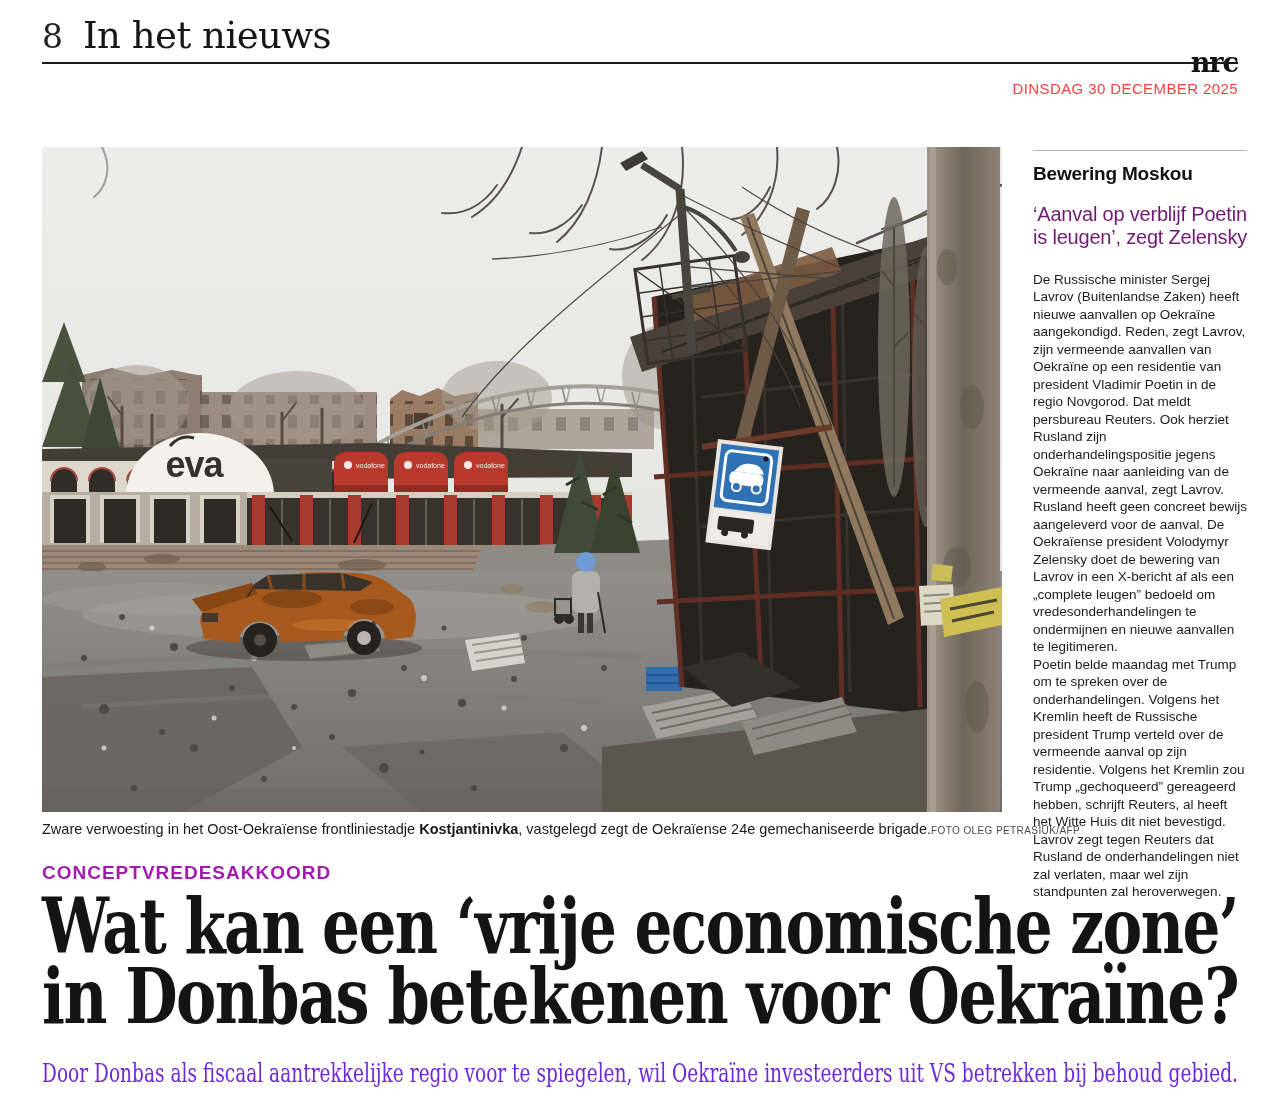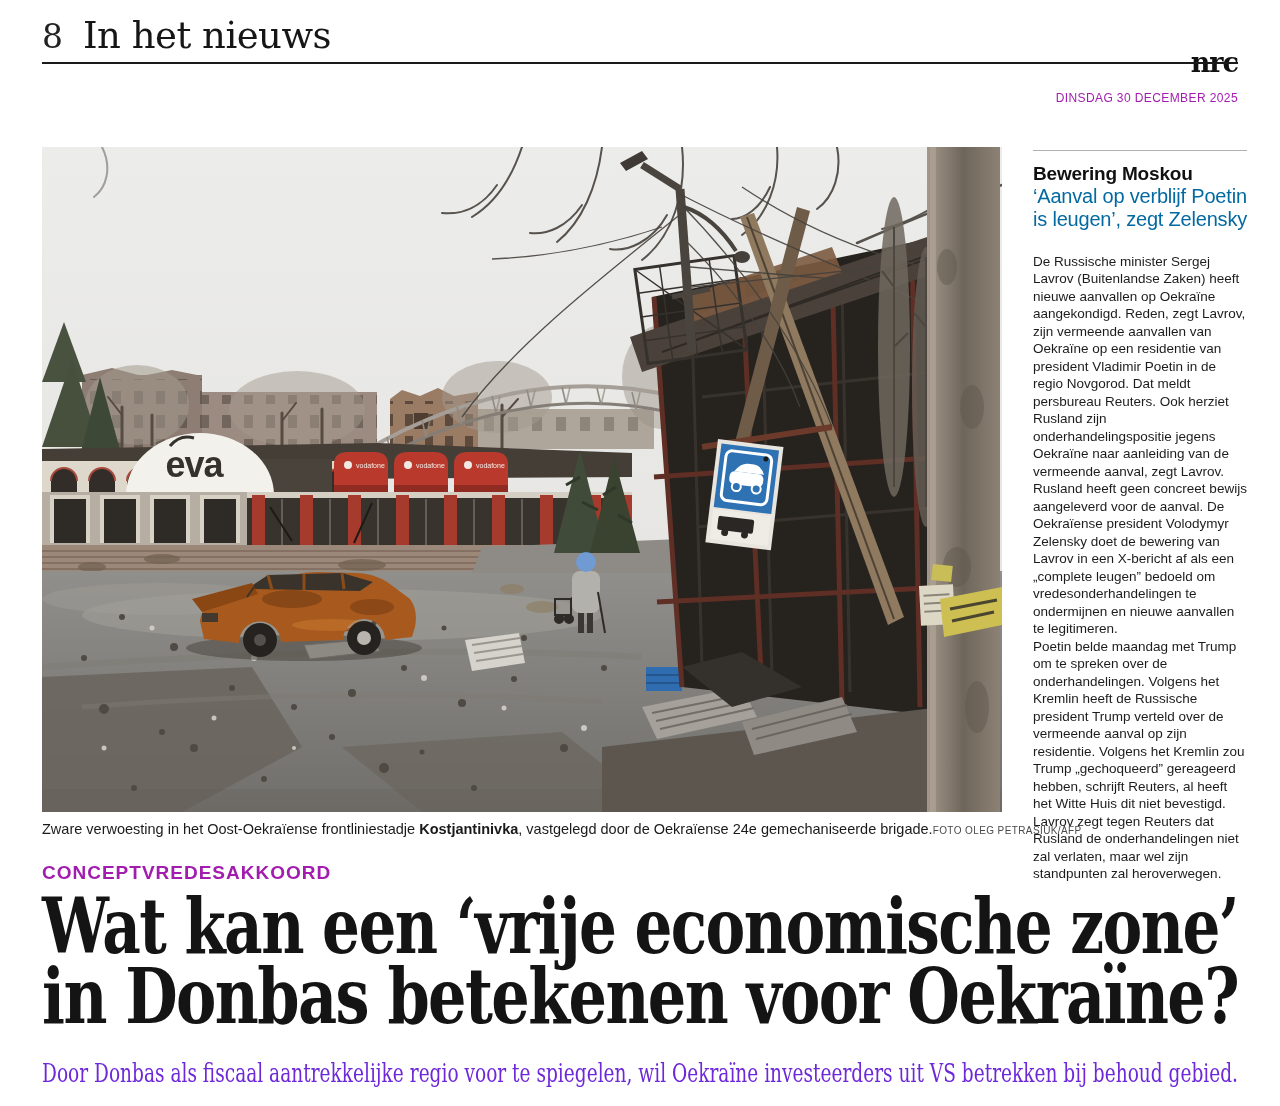--- a/index.html
+++ b/index.html
@@ -6,33 +6,33 @@
   #page{position:relative;width:1280px;height:1106px;background:#ffffff;overflow:hidden;
         font-family:"Liberation Sans",sans-serif;color:#1a1a1a;}
   
   .hdr-left{position:absolute;left:42px;top:14px;display:flex;align-items:baseline;gap:20px;
             font-family:"DejaVu Serif",serif;}
   .page-num{font-size:33px;color:#222;}
   .section-title{font-size:37px;color:#161616;letter-spacing:-0.5px;}
   .hdr-right{position:absolute;right:42px;top:13px;text-align:right;}
   .brand{font-family:"DejaVu Serif",serif;font-weight:bold;font-size:27px;letter-spacing:-1px;
          color:#111;line-height:1;margin-top:36px;}
-  .issue-date{font-size:12px;letter-spacing:0.4px;color:#a21caf;margin-top:15px;}
+  .issue-date{font-size:15px;letter-spacing:0.4px;color:#ef4444;margin-top:4px;}
   .hdr-rule{position:absolute;left:42px;right:42px;top:62px;height:2px;background:#1a1a1a;}
   
   .photo{position:absolute;left:42px;top:147px;width:960px;height:665px;display:block;}
   .caption{position:absolute;left:42px;top:819px;width:1196px;font-size:14.5px;line-height:20px;
            color:#1a1a1a;white-space:nowrap;}
   .caption b{font-weight:bold;}
   .credit{font-size:10px;letter-spacing:0.4px;color:#4a4a4a;margin-left:0;}
   
   .sb{position:absolute;left:1033px;top:150px;width:214px;}
   .sb-rule{height:1px;background:#b0b0b0;margin-bottom:12px;}
   .sb-kicker{font-size:19px;font-weight:bold;color:#111;letter-spacing:-0.2px;line-height:1.15;}
-  .sb-title{font-size:20px;color:#0369a1;line-height:23px;letter-spacing:-0.2px;margin-top:0;}
+  .sb-title{font-size:20px;color:#701a75;line-height:23px;letter-spacing:-0.2px;margin-top:18px;}
   .sb-title div{white-space:nowrap;display:inline-block;transform-origin:left center;}
   .sb-body{margin-top:22px;font-size:13.5px;line-height:17.5px;color:#1c1c1c;
            hyphens:auto;-webkit-hyphens:auto;}
   .sb-body p{margin:0;}
   
   .kicker{position:absolute;left:42px;top:862px;font-size:19px;font-weight:bold;
           letter-spacing:1px;color:#d2251e;}
   .headline{position:absolute;left:42px;top:892px;width:1196px;
             font-family:"DejaVu Serif",serif;font-weight:bold;color:#141414;}
   .hl-line{height:70px;line-height:70px;font-size:76px;letter-spacing:-2px;white-space:nowrap;}
@@ -438,21 +438,21 @@
       </g>
       <g>
         <polygon points="898,452 960,440 960,478 902,490" fill="#cdbf52"></polygon>
         <path d="M908,462 L955,453 M910,474 L952,465" stroke="#4a452f" stroke-width="3"></path>
         <rect x="890" y="418" width="20" height="16" fill="#c9bd58" transform="rotate(6 900 426)"></rect>
       </g>
     </g>
   </svg>
 
   <div class="caption">
-    <span>Zware verwoesting in het Oost-Oekraïense frontliniestadje </span><b>Kostjantinivka</b><span>, vastgelegd door de Oekraïense 24e gemechaniseerde brigade.</span><span class="credit">FOTO OLEG PETRASIUK/AFP</span>
+    <span>Zware verwoesting in het Oost-Oekraïense frontliniestadje </span><b>Kostjantinivka</b><span>, vastgelegd zegt de Oekraïense 24e gemechaniseerde brigade.</span><span class="credit">FOTO OLEG PETRASIUK/AFP</span>
   </div>
 
   <aside class="sb">
     <div class="sb-rule"></div>
     <div class="sb-kicker">Bewering Moskou</div>
     <div class="sb-title">
       <div>‘Aanval op verblijf Poetin</div>
       <div style="transform: scaleX(0.999927);">is leugen’, zegt Zelensky</div>
     </div>
     <div class="sb-body">

